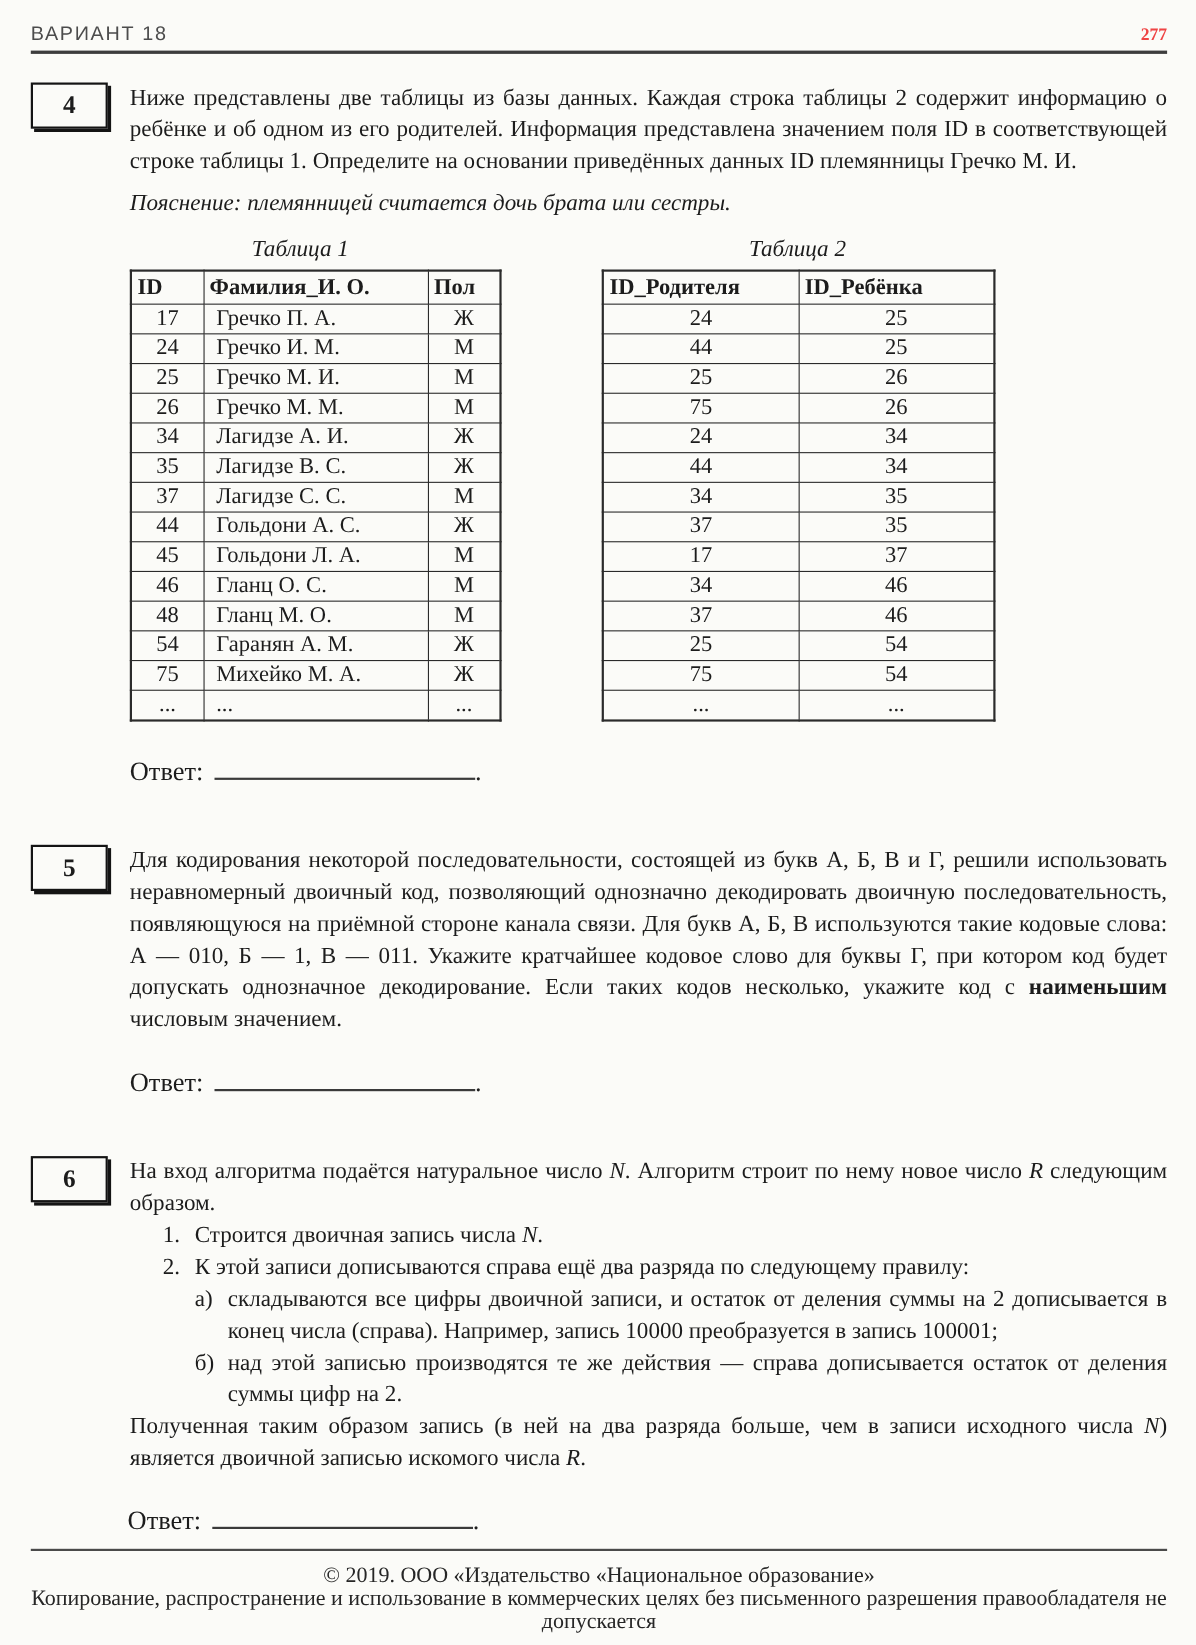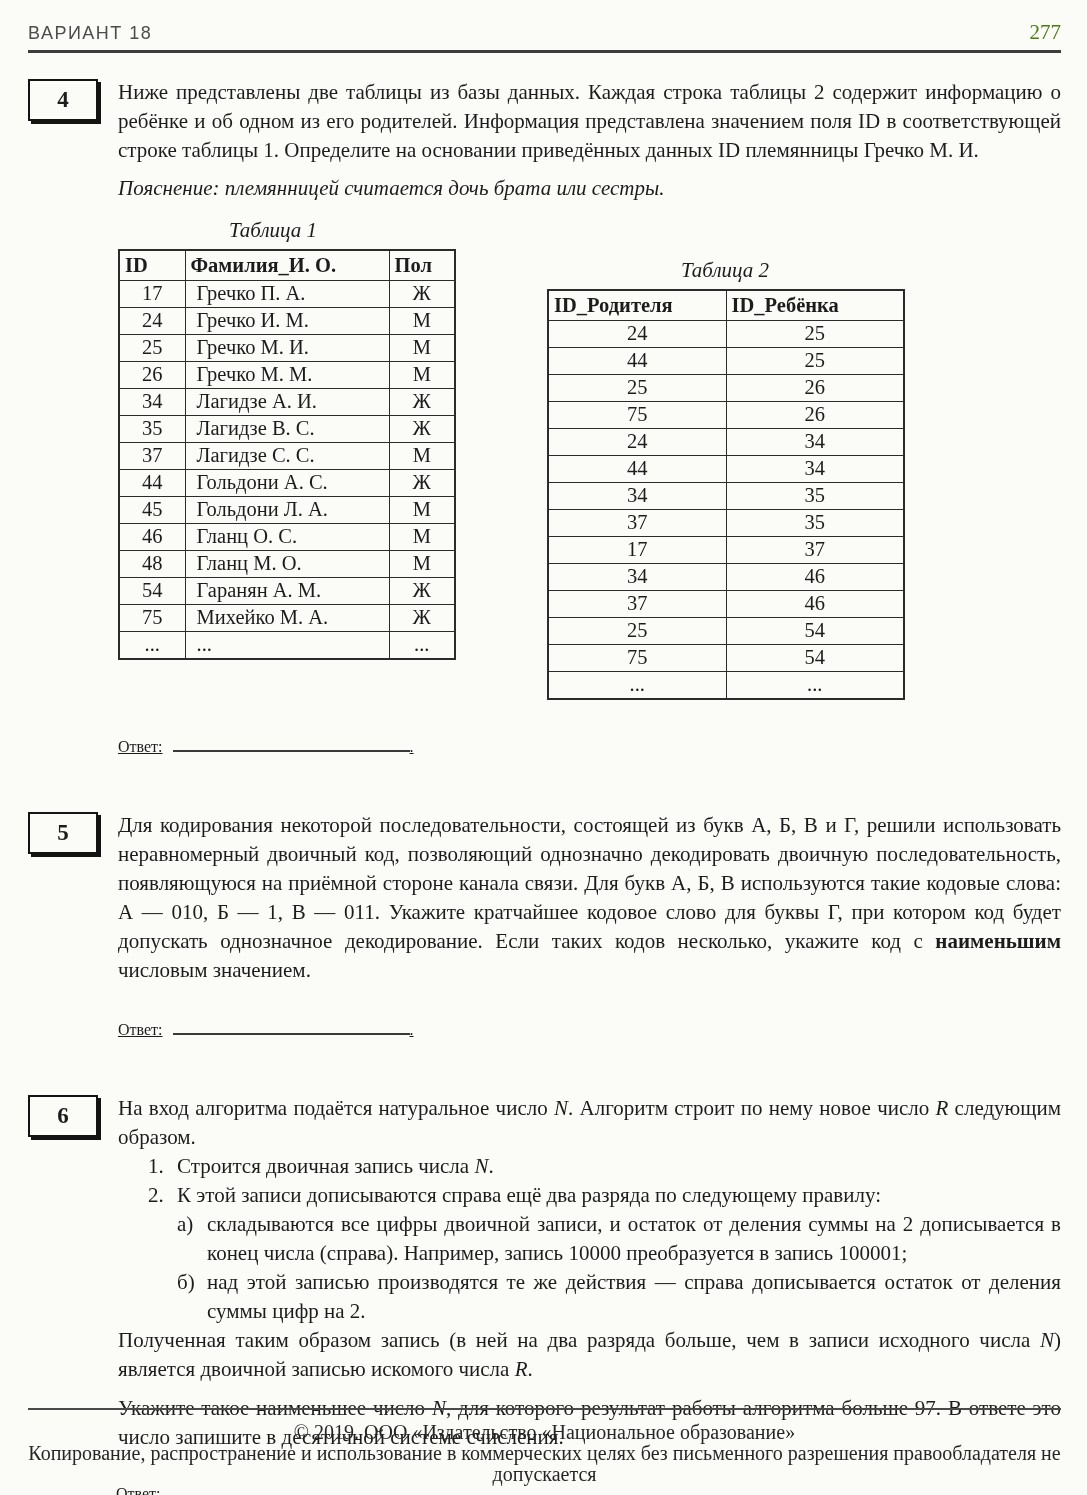--- a/index.html
+++ b/index.html
@@ -5,53 +5,53 @@
   html,body { margin:0; padding:0; }
   body { width:1087px; height:1495px; background:#fbfbf8; }
   .page { box-sizing:border-box; position:relative; width:1087px; height:1495px;
           padding:20px 26px 0 28px; font-family:"Liberation Serif", serif;
           color:#1c1c1c; overflow:hidden; }
 
   
   .hdr { display:flex; justify-content:space-between; align-items:baseline; }
   .hdr-left { font-family:"Liberation Sans", sans-serif; font-size:18px;
               color:#4c4c4c; letter-spacing:1.5px; }
-  .hdr-right { font-size:21px; color:#4d7c0f; }
+  .hdr-right { font-size:16px; color:#ef4444;font-weight:bold; }
   .hdr-rule { border:none; border-top:3px solid #3d3d3d; margin:5px 0 0 0; }
 
   
   .task { display:flex; align-items:flex-start; }
   .task.t4 { margin-top:25px; }
   .task.t5 { margin-top:50px; }
   .task.t6 { margin-top:50px; }
   .num-box { flex:0 0 auto; width:66px; height:38px; border:2px solid #141414;
              box-shadow:3px 3px 0 #141414; display:flex; align-items:center;
              justify-content:center; font-size:23px; font-weight:bold;
              background:#fbfbf8; margin-top:1px; }
   .task-body { flex:1; margin-left:20px; font-size:21px; line-height:29px;
                text-align:justify; }
   .note { font-style:italic; margin-top:9px; }
 
   
   .tables { display:flex; margin-top:15px; }
   .tblock { }
   .tblock.one { width:310px; }
-  .tblock.two { width:356px; margin-left:119px;margin-top:40px; }
+  .tblock.two { width:356px; margin-left:119px; }
   .tcaption { font-style:italic; font-size:21px; text-align:center;
               margin-bottom:7px; line-height:24px; }
   table { border-collapse:collapse; width:100%; table-layout:fixed;
           border:2.5px solid #2b2b2b; }
   th, td { border:1.5px solid #2b2b2b; font-size:20.5px; height:26px;
            padding:0 5px; line-height:1.15; overflow:hidden; white-space:nowrap; }
   th { font-weight:bold; text-align:left; height:29px; }
   td.c { text-align:center; }
   td.l { text-align:left; padding-left:11px;margin-top:11px; }
 
   
-  .answer { font-size:16px;text-decoration:underline; }
+  .answer { font-size:24px; }
   .answer.a4 { margin-top:32px; }
   .answer.a5 { margin-top:30px; }
   .answer.a6 { margin-top:30px; margin-left:88px; }
   .blank { display:inline-block; width:237px; height:15px;
            border-bottom:2px solid #3a3a3a; margin-left:10px; }
 
   
   .li1 { display:flex; margin-left:30px; }
   .li1 .mk { flex:0 0 29px; }
   .li1 .tx { flex:1; text-align:justify; }
@@ -294,21 +294,20 @@
         <span class="tx">складываются все цифры двоичной записи, и остаток от деления суммы на 2 дописывается в конец числа (справа). Например, запись 10000 преобразуется в запись 100001;</span>
       </div>
 
       <div class="li2">
         <span class="mk">б)</span>
         <span class="tx">над этой записью производятся те же действия — справа дописывается остаток от деления суммы цифр на 2.</span>
       </div>
 
       <div><span>Полученная таким образом запись (в ней на два разряда больше, чем в записи исходного числа </span><span class="it">N</span><span>) является двоичной записью искомого числа </span><span class="it">R</span><span>.</span></div>
 
-      <div class="p-gap"><span>Укажите такое наименьшее число </span><span class="it">N</span><span>, для которого результат работы алгоритма больше 97. В ответе это число запишите в десятичной системе счисления.</span></div>
     </div>
   </div>
 
   <div class="answer a6">
     <span>Ответ:</span><span class="blank"></span><span>.</span>
   </div>
 
   <div class="footer">
     <div>© 2019. ООО «Издательство «Национальное образование»</div>
     <div>Копирование, распространение и использование в коммерческих целях без письменного разрешения правообладателя не допускается</div>

